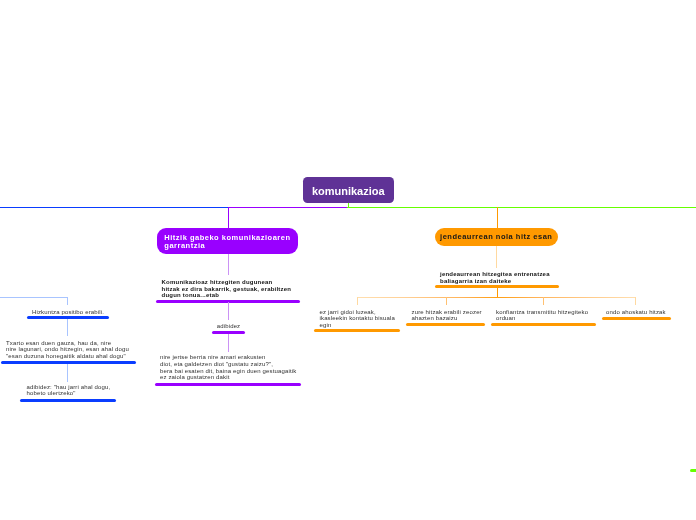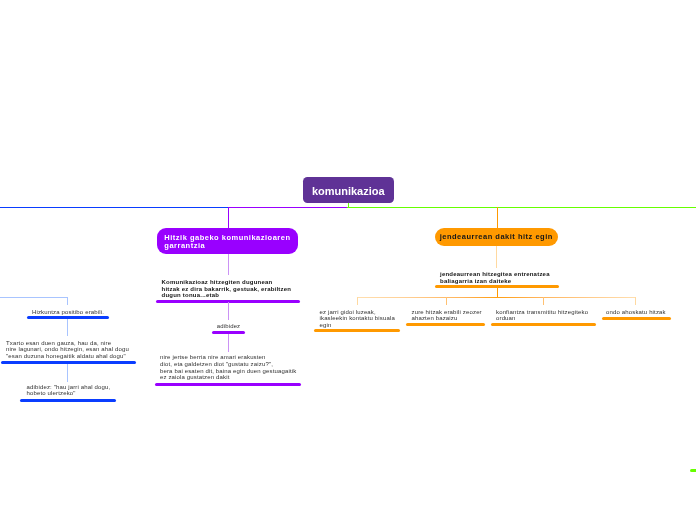--- a/index.html
+++ b/index.html
@@ -68,21 +68,21 @@
   <div class="leaf" style="left:6px;top:332px;">Txarto esan duen gauza, hau da, nire
 nire lagunari, ondo hitzegin, esan ahal dogu
 "esan duzuna honegaitik aldatu ahal dogu"</div>
   <div class="bar" style="left:0.5px;top:353px;width:135px;background:#0a3dff;"></div>
   <div class="vline" style="left:67.2px;top:356px;height:18px;background:#a8c4ff;"></div>
   <div class="leaf" style="left:26.5px;top:375.8px;line-height:6.4px;">adibidez: "hau jarri ahal dogu,
 hobeto ulertzeko"</div>
   <div class="bar" style="left:19.6px;top:390.6px;width:96.7px;background:#0a3dff;"></div>
 
   <div class="vline" style="left:496.5px;top:198.5px;height:22px;background:#ff9900;"></div>
-  <div class="node topic one" style="left:434.5px;top:220px;width:123.5px;height:18px;background:#ff9900;color:#171717;">jendeaurrean dakit hitz egin</div>
+  <div class="node topic one" style="left:434.5px;top:220px;width:123.5px;height:18px;background:#ff9900;color:#171717;">jendeaurrean nola hitz esan</div>
   <div class="vline" style="left:496.2px;top:238px;height:22px;background:#ffd9a0;"></div>
   <div class="note" style="left:440px;top:263px;">jendeaurrean hitzegitea entrenatzea
 baliagarria izan daiteke</div>
   <div class="bar" style="left:434.5px;top:277px;width:124.5px;background:#ff9900;"></div>
 
   <div class="vline" style="left:496.5px;top:280px;height:9.5px;background:#ff9900;"></div>
   <div class="hline" style="left:357px;top:289px;width:279px;background:linear-gradient(to right,#ffdfb0 0%,#ffcf94 18%,#ffb256 38%,#ff9e12 50%,#ffb256 64%,#ffcb8b 84%,#ffdfb0 100%);"></div>
 
   <div class="vline" style="left:357px;top:289px;height:8px;background:#ffd9a0;"></div>
   <div class="vline" style="left:446px;top:289px;height:8px;background:#ffc172;"></div>

